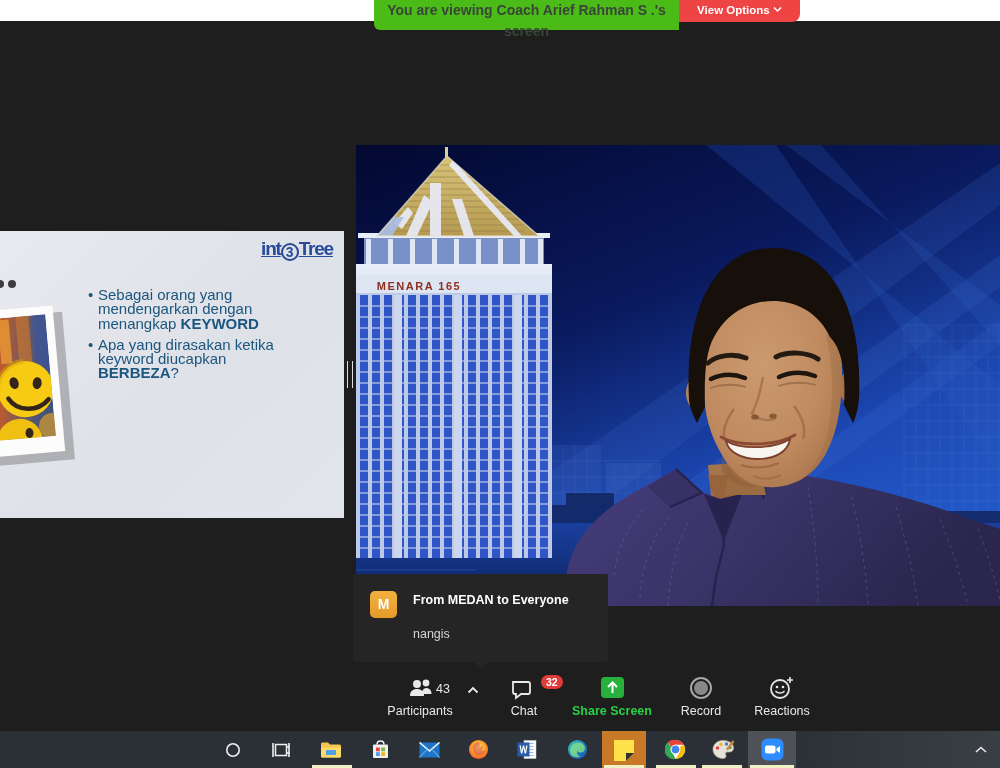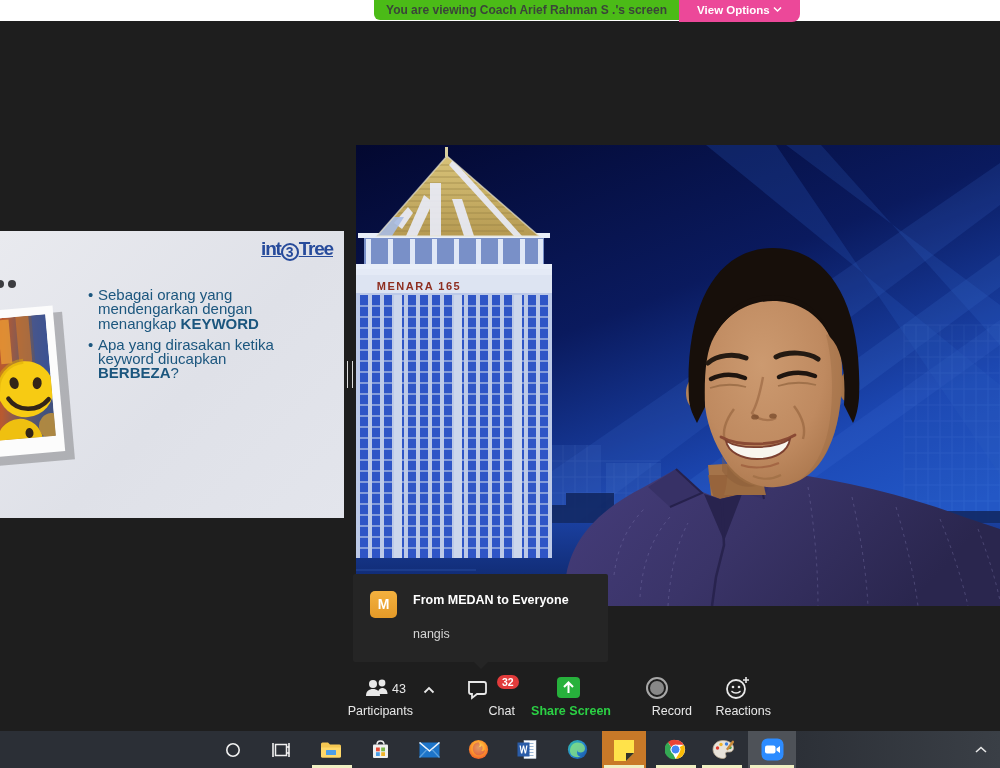--- a/index.html
+++ b/index.html
@@ -1,20 +1,20 @@
 <!DOCTYPE html>
 <html><head>
 <meta charset="utf-8">
 <style>
 * { margin:0; padding:0; box-sizing:border-box; }
 html,body { width:1000px; height:768px; }
 body { position:relative; font-family:"Liberation Sans", sans-serif; background:#1e1e1e; overflow:hidden; }
 #topbar { position:absolute; left:0; top:0; width:1000px; height:21px; background:#ffffff; }
-#greenpill { position:absolute; left:374px; top:0; width:305px; height:20px; background:#4bbb17; border-radius:0 0 0 6px; color:#3a4539; font-size:12px; font-weight:bold; text-align:center; line-height:21px; }
-#viewopt { position:absolute; left:679px; top:0; width:121px; height:22px; background:#ec4899; border-radius:0 0 8px 0; color:#fff; font-size:11.5px; font-weight:bold; text-align:center; line-height:21px; }
+#greenpill { position:absolute; left:374px; top:0; width:305px; height:30px; background:#4bbb17; border-radius:0 0 0 6px; color:#3a4539; font-size:14px; font-weight:bold; text-align:center; line-height:21px; }
+#viewopt { position:absolute; left:679px; top:0; width:121px; height:22px; background:#ef4444; border-radius:0 0 8px 0; color:#fff; font-size:11.5px; font-weight:bold; text-align:center; line-height:21px; }
 #stage { position:absolute; left:0; top:21px; width:1000px; height:710px; background:#1e1e1e; }
 
 
 #slide { position:absolute; left:0; top:231px; width:344px; height:287px; background:linear-gradient(135deg,#e9eaef 0%,#dfe1e8 55%,#e3e5ec 100%); overflow:hidden; }
 #slide .dots { position:absolute; left:-4px; top:43px; }
 #slide .dots i { display:inline-block; width:8px; height:8px; border-radius:50%; background:#3c3c40; margin-right:4px; }
 #logo { position:absolute; right:11px; top:7px; color:#274b9b; font-weight:bold; font-size:19px; letter-spacing:-1.2px; white-space:nowrap;text-decoration:underline; }
 #logo .c3 { display:inline-block; width:18px; height:18px; border:2px solid #274b9b; border-radius:50%; text-align:center; line-height:15px; font-size:14px; margin:0 0px; vertical-align:-1.5px; letter-spacing:0; }
 #bullets { position:absolute; left:88px; top:57px; width:240px; color:#1b567e; font-size:15px; line-height:14.3px; }
 #bullets .it { position:relative; padding-left:10px; margin-bottom:7px; }
@@ -26,21 +26,21 @@
 #divider { position:absolute; left:347px; top:361px; width:6px; height:27px; border-left:1.5px solid #ddd; border-right:1.5px solid #ddd; }
 
 
 #chatpop { position:absolute; left:353px; top:574px; width:255px; height:88px; background:#252525; border-radius:2px; }
 #chatpop .tri { position:absolute; left:120px; bottom:-7px; width:0; height:0; border-left:8px solid transparent; border-right:8px solid transparent; border-top:8px solid #252525; }
 #chatpop .av { position:absolute; left:17px; top:17px; width:27px; height:27px; border-radius:5px; background:linear-gradient(180deg,#f3b13f,#e59a28); color:#fff; font-weight:bold; font-size:14px; text-align:center; line-height:27px; }
 #chatpop .title { position:absolute; left:60px; top:19px; color:#fff; font-weight:bold; font-size:12.5px; }
 #chatpop .msg { position:absolute; left:60px; top:53px; color:#d5d5d5; font-size:12.5px; }
 
 
-.tbtn { position:absolute; text-align:right; color:#e8e8e8; }
+.tbtn { position:absolute; text-align:center; color:#e8e8e8;margin-left:44px; }
 .tbtn .lbl { font-size:12.5px; margin-top:4px; }
 #toolbar { position:absolute; left:0; top:645px; width:1000px; height:65px; }
 
 
 #taskbar { position:absolute; left:0; top:731px; width:1000px; height:37px; background:linear-gradient(90deg,#2b2f36 0%,#2b2f36 78%,#3a3f46 100%); }
 #tsearch { position:absolute; left:0; top:0; width:207px; height:37px; background:#f2f2f2; color:#4a4a4a; font-size:13px; line-height:37px; padding-left:3px; }
 .tico { position:absolute; top:0; width:44px; height:37px; display:flex; align-items:center; justify-content:center; }
 .runline { position:absolute; bottom:0px; height:3px; background:#eff0c3; }
 #tchev { position:absolute; right:12px; top:0; height:37px; color:#e8e8e8; display:flex; align-items:center; }
 </style>

